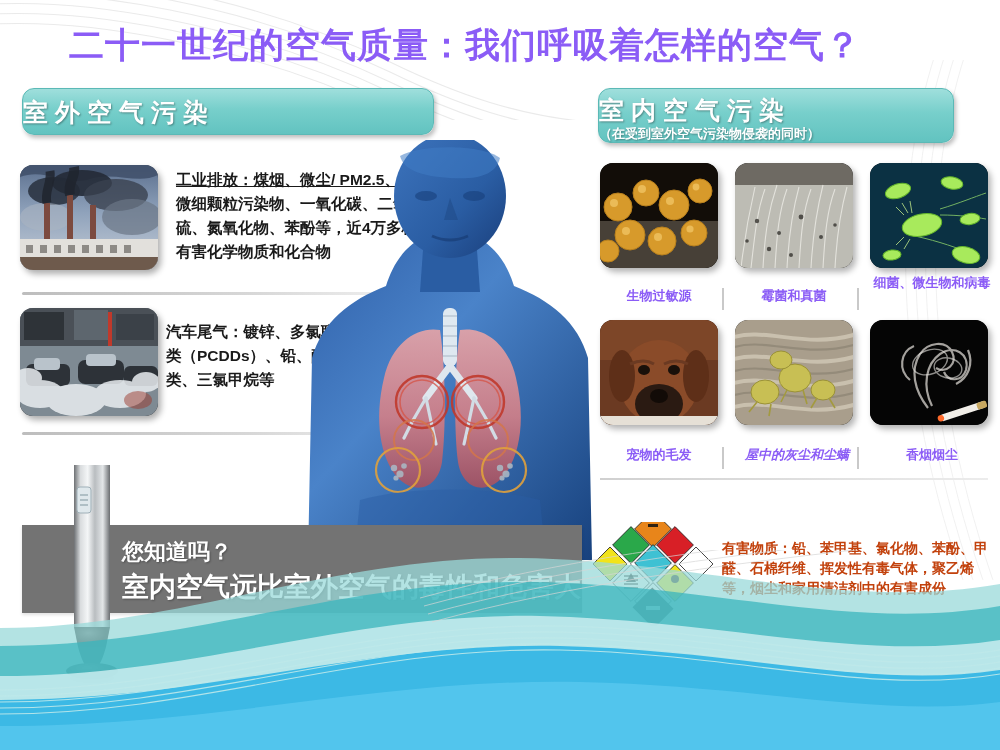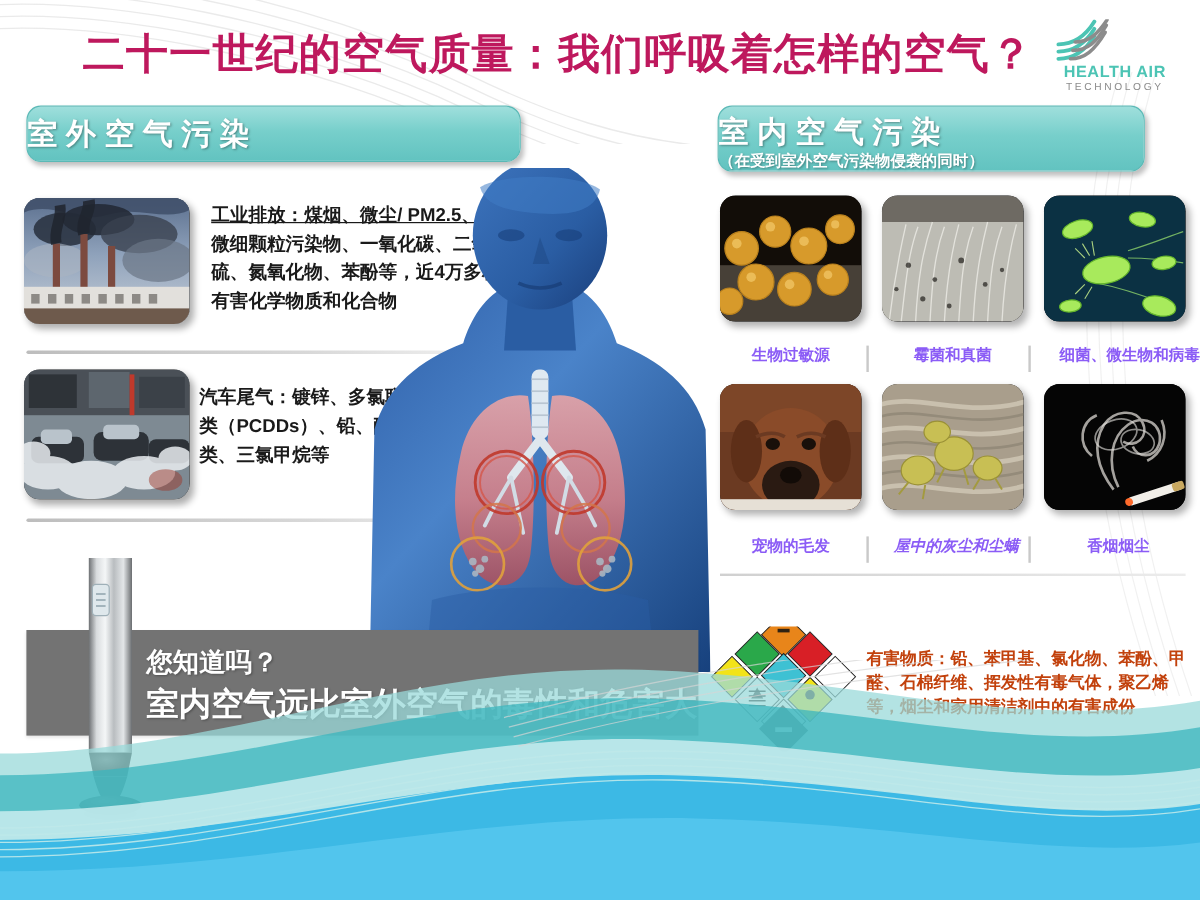--- a/index.html
+++ b/index.html
@@ -38,21 +38,21 @@
 
   
   .header {
     position: absolute; left: 0; top: 8px;
     width: 1000px; height: 70px;
   }
   .title {
     position: absolute; left: 60px; top: 14px;
     width: 810px;
     font-size: 35px; font-weight: bold;
-    color: #be185d;
+    color: #8b5cf6;
     letter-spacing: 1px;
     white-space: nowrap;
     text-align: center;
   }
   .logo {
     position: absolute; right: 12px; top: 8px;
     width: 120px; height: 62px;
   }
   .logo-mark { position: absolute; left: 10px; top: 0; width: 46px; height: 40px; }
   .logo-name {
@@ -198,34 +198,20 @@
       <path d="M300 -20 C 250 120, 250 320, 330 540"></path>
       <path d="M310 -20 C 260 120, 260 320, 340 540"></path>
       <path d="M320 -20 C 270 120, 270 320, 350 540"></path>
       <path d="M330 -20 C 280 120, 280 320, 360 540"></path>
     </g>
   </svg>
 
   <div class="header">
     <div class="title">二十一世纪的空气质量：我们呼吸着怎样的空气？</div>
 
-    <div class="logo">
-      <svg class="logo-mark" viewBox="0 0 46 40">
-        <g fill="none" stroke-linecap="round">
-          <path d="M4 33 C 16 33, 26 27, 34 14" stroke="#4cc4b4" stroke-width="3.2"></path>
-          <path d="M4 27 C 16 27, 26 21, 34 8" stroke="#4cc4b4" stroke-width="3.2"></path>
-          <path d="M4 21 C 16 21, 26 15, 34 2" stroke="#4cc4b4" stroke-width="3.2"></path>
-          <path d="M14 33 C 26 33, 34 26, 43 11" stroke="#8c8c8c" stroke-width="3"></path>
-          <path d="M16 26 C 28 26, 36 19, 44 5" stroke="#8c8c8c" stroke-width="3"></path>
-          <path d="M18 19 C 30 19, 37 12, 45 0" stroke="#8c8c8c" stroke-width="3"></path>
-        </g>
-      </svg>
-      <div class="logo-name">HEALTH AIR</div>
-      <div class="logo-sub">TECHNOLOGY</div>
-    </div>
   </div>
 
   <div class="banner banner-outdoor">室外空气污染</div>
 
   <div class="banner banner-indoor">
     <div class="b-main">室内空气污染</div>
     <div class="b-sub">（在受到室外空气污染物侵袭的同时）</div>
   </div>
 
   <div class="photo ph-factory">
@@ -474,21 +460,21 @@
         <line x1="40" y1="76" x2="34" y2="86"></line>
       </g>
     </svg>
   </div>
 
   <div class="vsep" style="left:722px; top:288px;"></div>
   <div class="vsep" style="left:857px; top:288px;"></div>
 
   <div class="rcap" style="left:594px; top:287px;">生物过敏源</div>
   <div class="rcap" style="left:729px; top:287px;">霉菌和真菌</div>
-  <div class="rcap" style="left:864px; top:287px; width:136px;text-align:right;">细菌、微生物和病毒</div>
+  <div class="rcap" style="left:864px; top:274px; width:136px;">细菌、微生物和病毒</div>
 
   <div class="rphoto" style="left:600px; top:320px;">
     <svg viewBox="0 0 118 105" width="118" height="105">
       <rect width="118" height="105" fill="#6b3a22"></rect>
       <rect width="118" height="40" fill="#7d4628"></rect>
       <ellipse cx="59" cy="62" rx="40" ry="42" fill="#8a4b29"></ellipse>
       <ellipse cx="22" cy="56" rx="13" ry="26" fill="#5e2f18"></ellipse>
       <ellipse cx="96" cy="56" rx="13" ry="26" fill="#5e2f18"></ellipse>
       <ellipse cx="59" cy="84" rx="24" ry="20" fill="#2a1a12"></ellipse>
       <ellipse cx="59" cy="76" rx="9" ry="7" fill="#120b07"></ellipse>

